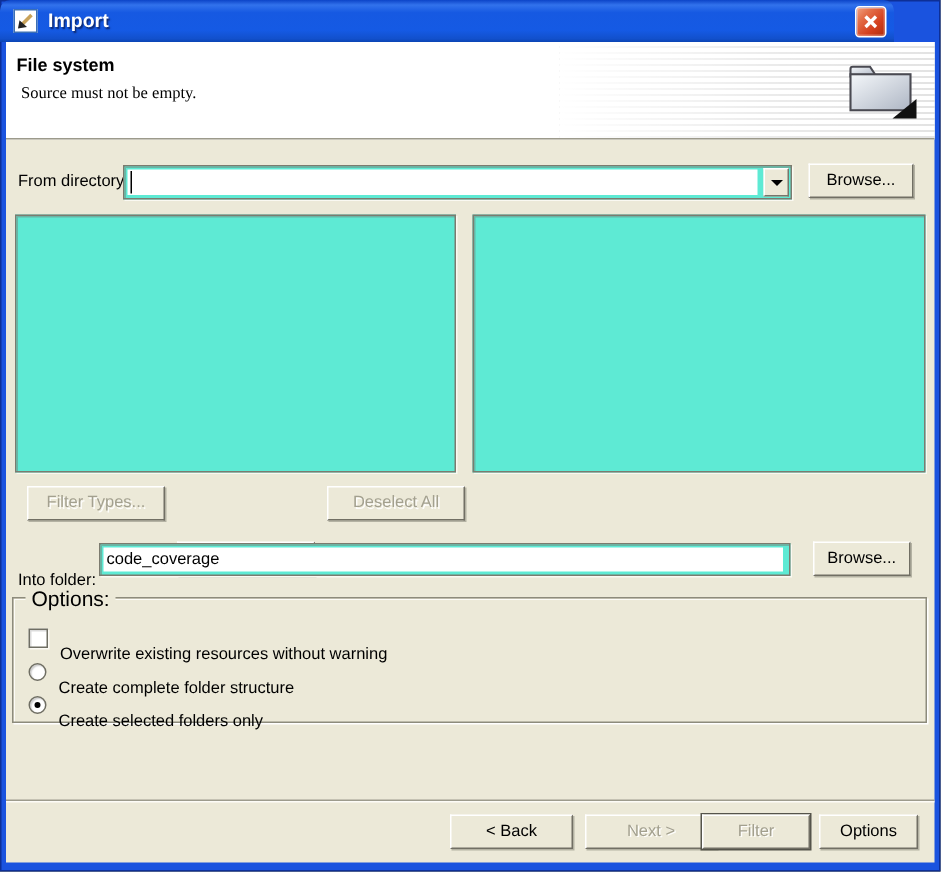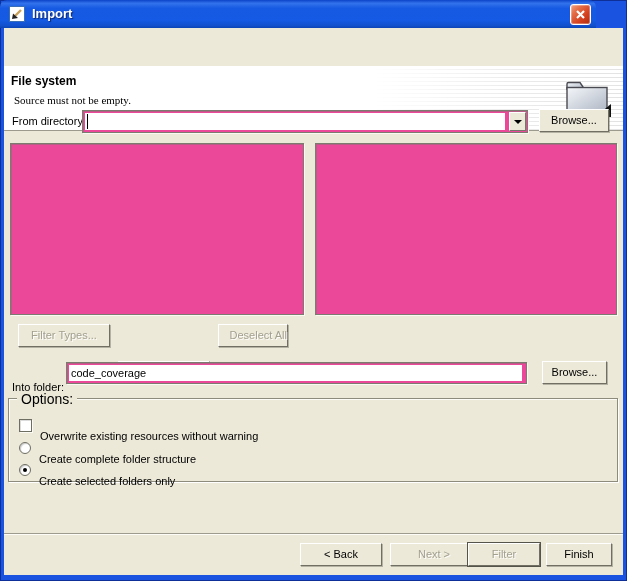--- a/index.html
+++ b/index.html
@@ -33,34 +33,34 @@
     display:flex;align-items:center;justify-content:center;
   }
   
   .body{
     position:absolute;left:4px;top:28px;width:619px;height:547px;
     background:#ECE9D8;font-size:11px;color:#000;
   }
   
   .banner{
     position:absolute;left:0;top:0;width:619px;height:65px;
-    background:#fff;border-bottom:1px solid #9C9A8C;margin-top:38px;
+    background:#fff;border-bottom:1px solid #9C9A8C;
   }
   .banner-stripes{
     position:absolute;right:0;top:0;width:250px;height:64px;
     background:
       linear-gradient(to right,#FFFFFF 0%,rgba(255,255,255,.25) 60%,rgba(255,255,255,0) 100%),
       repeating-linear-gradient(180deg,#FFFFFF 0px,#FFFFFF 3px,#E3E3E3 3px,#E3E3E3 4px);
   }
   .banner-title{position:absolute;left:7px;top:8px;font-size:12px;font-weight:bold;}
   .banner-msg{position:absolute;left:10px;top:28px;font-size:11px;font-family:Liberation Serif, serif;}
   .banner-folder{position:absolute;left:560px;top:11px;}
   
   .sunken{
-    background:#ec4899;
+    background:#5eead4;
     border:1px solid #7C7B6F;
     box-shadow:inset 1px 1px 0 rgba(120,118,108,.45),1px 1px 0 #FAF9F2;
   }
   .combo{position:absolute;left:78px;top:82px;width:446px;height:23px;}
   .combo input{
     position:absolute;left:2px;top:2px;width:420px;height:17px;
     border:none;outline:none;font-size:11px;padding:0 2px;background:#fff;
   }
   .caret{position:absolute;left:4px;top:3px;width:1px;height:15px;background:#000;}
   .combo-arrow{
@@ -91,21 +91,21 @@
     padding:0;cursor:default;
   }
   .btn:disabled,.btn.disabled{
     color:#A3A08F;text-shadow:1px 1px 0 rgba(255,255,255,.9);
   }
   .btn-default{box-shadow:0 0 0 1px #55544B;}
   .browse-top{left:535px;top:81px;width:70px;}
   .browse-into{left:538px;top:333px;width:65px;}
   .btn-filter{left:14px;top:296px;width:92px;}
   .btn-selall{left:114px;top:296px;width:92px;margin-top:37px;}
-  .btn-desel{left:214px;top:296px;width:70px;text-align:right;}
+  .btn-desel{left:214px;top:296px;width:92px;}
   
   .group{
     position:absolute;left:4px;top:370px;width:610px;height:84px;
     border:1px solid #8D8B7C;
     box-shadow:1px 1px 0 #FFFFFF,inset 1px 1px 0 #FDFCF7;
   }
   .group-legend{
     position:absolute;left:8px;top:-8px;background:#ECE9D8;padding:0 4px;font-size:14px;
   }
   .opt-row{position:absolute;left:10px;display:flex;align-items:center;gap:8px;}
@@ -213,16 +213,16 @@
       <div class="opt-row opt-radio1">
         <span class="radio"></span>
         <span class="opt-label">Create complete folder structure</span>
       </div>
     </div>
 
     <div class="separator"></div>
     <button class="btn btn-back">&lt; Back</button>
     <button class="btn btn-next" disabled="">Next &gt;</button>
     <button class="btn btn-finish btn-default" disabled="">Filter</button>
-    <button class="btn btn-cancel">Finish</button>
+    <button class="btn btn-cancel">Options</button>
 
   </div>
 </div>
 
 </body></html>

